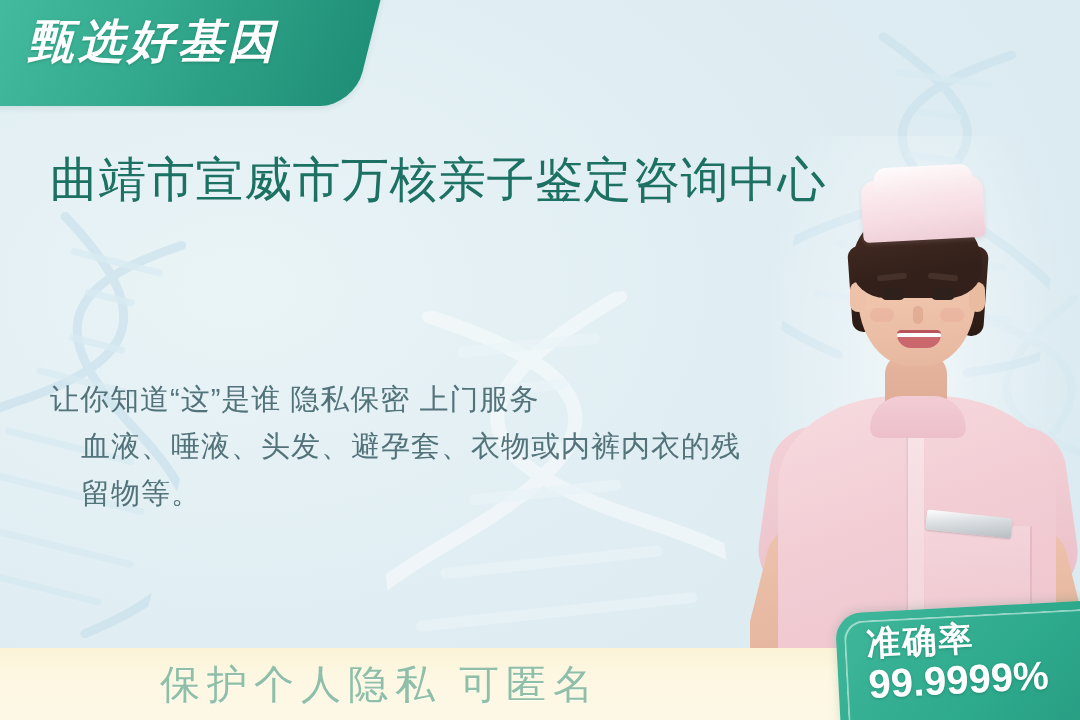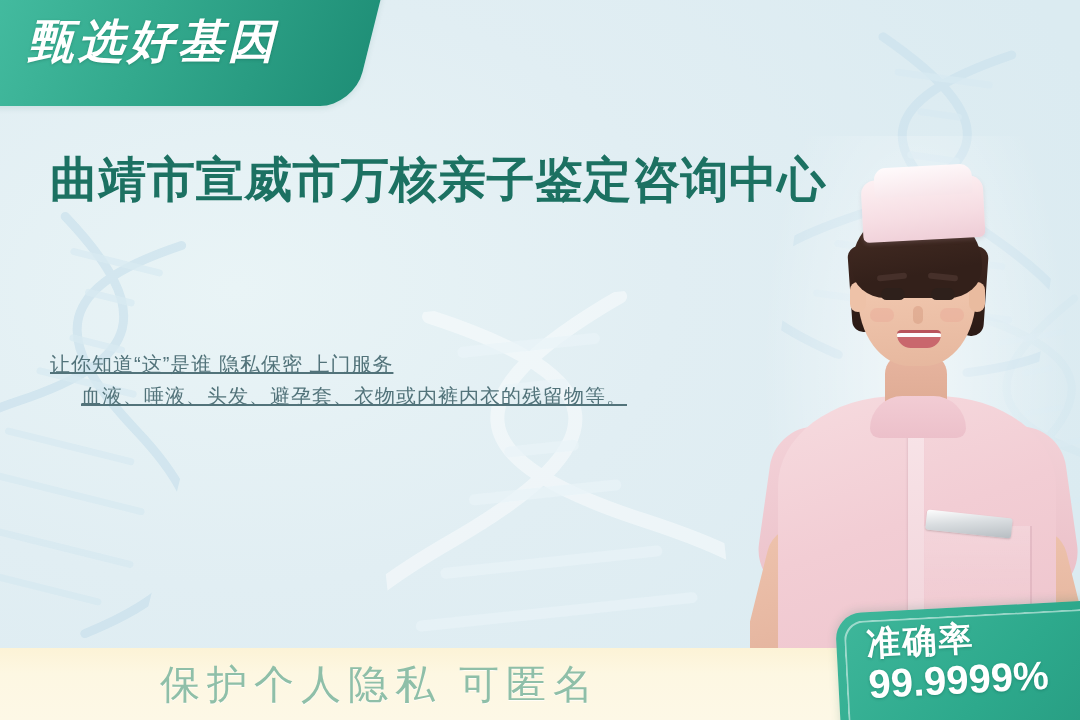--- a/index.html
+++ b/index.html
@@ -55,33 +55,32 @@
     white-space:nowrap;
   }
 
   
   .headline {
     position:absolute; left:50px; top:152px;
     width:800px;
     color:#1c7162;
     font-size:48px;
     line-height:1.18;
-    font-weight:bold;
+    font-weight:normal;
     letter-spacing:.5px;
   }
 
   
   .copy {
-    position:absolute; left:50px; top:348px;
+    position:absolute; left:50px; top:376px;
     width:700px;
     color:#52737a;
-    font-size:20px;
+    font-size:29px;
     line-height:1.62;
     letter-spacing:1px;
-    text-decoration:underline;
   }
   .copy .line { white-space:nowrap; }
   .copy .line.wrap { white-space:normal;margin-left:31px; }
 
   
   .photo {
     position:absolute; right:0; top:96px;
     width:330px; height:624px;
     overflow:hidden;
   }

